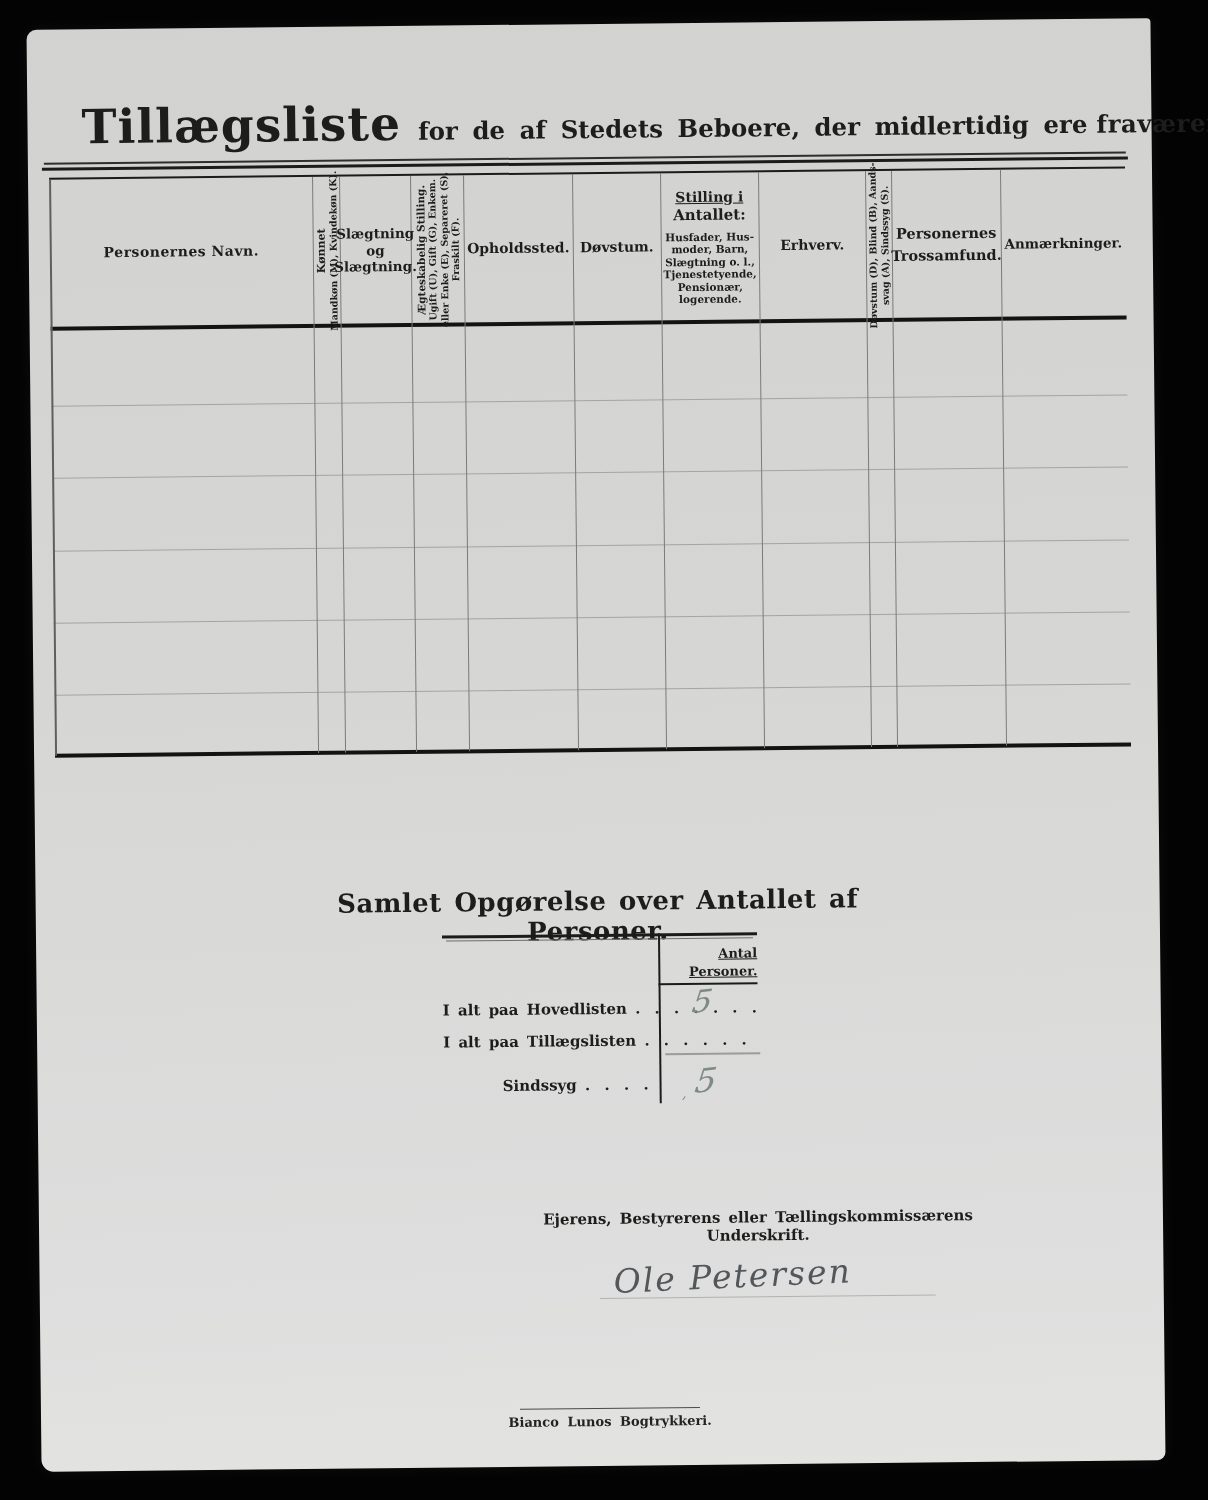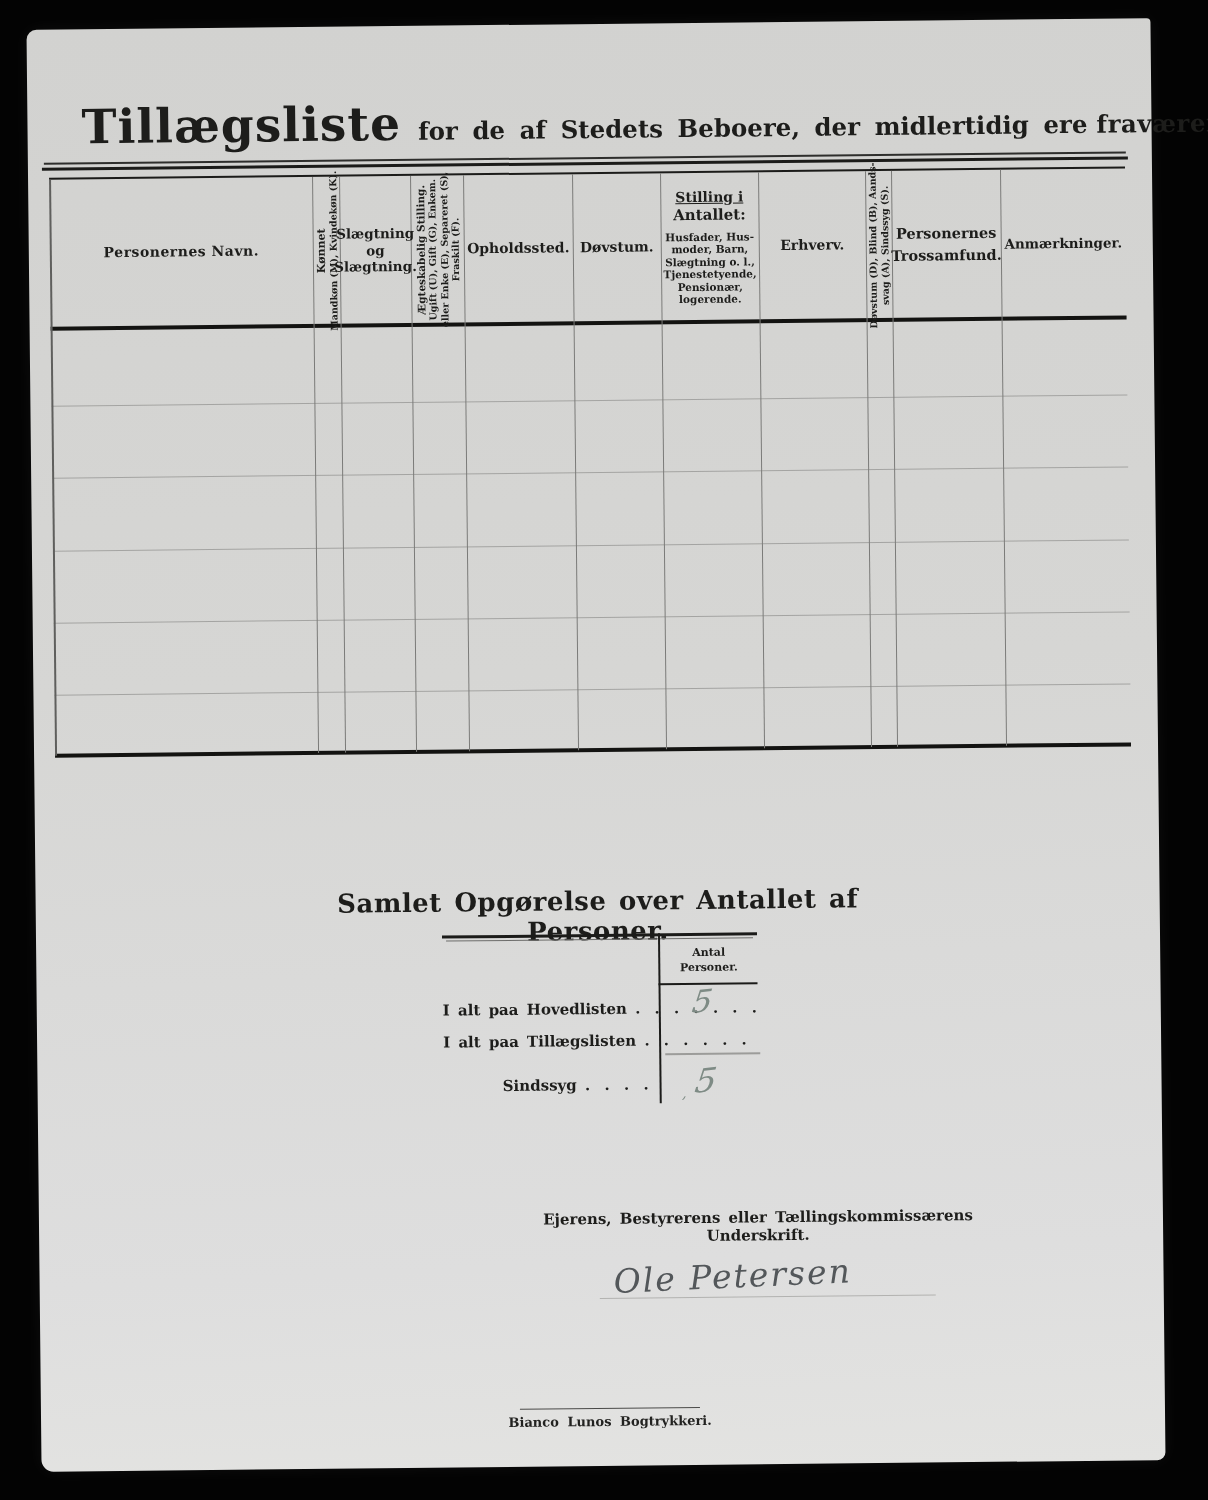--- a/index.html
+++ b/index.html
@@ -132,21 +132,21 @@
     <div class="hcell" style="left:972px;width:125px;font-size:13.5px;">
       <span>Anmærkninger.</span>
     </div>
 
     <div class="abs sum-head" style="left:262px;top:862px;width:600px;">Samlet Opgørelse over Antallet af Personer.</div>
 
     <div class="hline" style="left:406px;top:910px;width:315px;height:2.5px;"></div>
     <div class="hline" style="left:410px;top:915px;width:307px;height:1px;background:#6e6e6c;"></div>
     <div class="vline" style="left:622px;top:910px;height:170px;width:2px;background:#1c1c1a;"></div>
 
-    <div class="abs" style="left:624px;top:922px;width:97px;text-align:center;font-size:11px;font-weight:bold;line-height:1.4;">
+    <div class="abs" style="left:624px;top:922px;width:97px;text-align:right;font-size:13px;font-weight:bold;line-height:1.4;text-decoration:underline;">
       <div>Antal</div>
       <div>Personer.</div>
     </div>
     <div class="hline" style="left:622px;top:960px;width:99px;height:2px;"></div>
 
     <div class="abs sum-label" style="left:406px;top:976px;width:214px;">
       <span>I alt paa Hovedlisten</span>
       <span style="letter-spacing:3px;">. . . . . . .</span>
     </div>
     <div class="abs hw" style="left:656px;top:960px;font-size:31px;">5</div>

